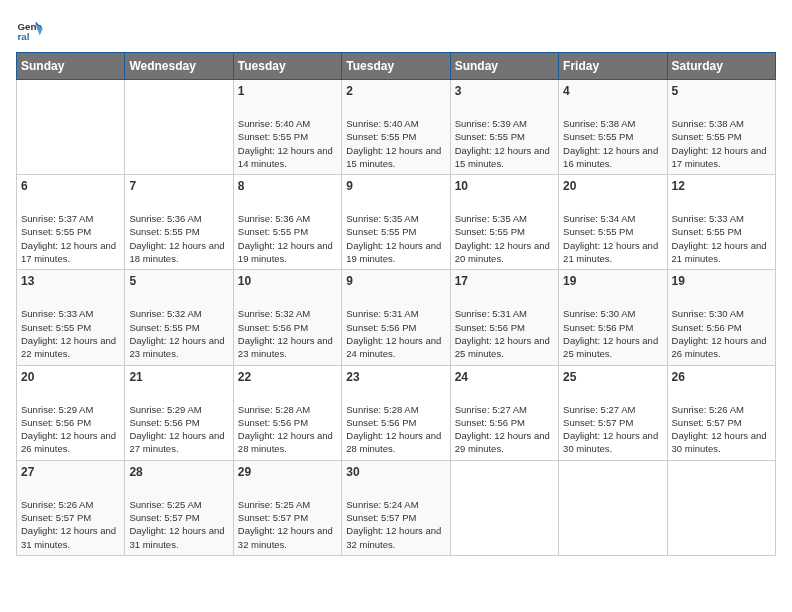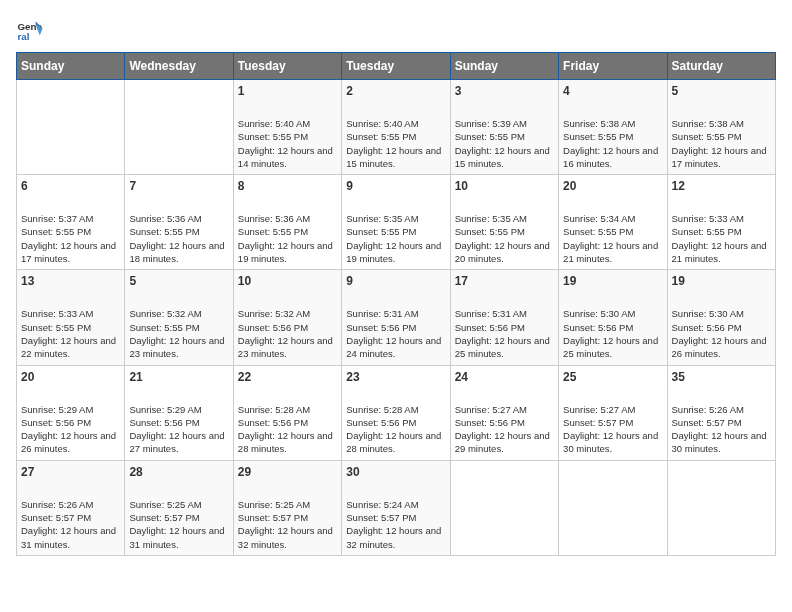--- a/index.html
+++ b/index.html
@@ -231,21 +231,21 @@
         </td>
         <td>
           <span class="day-num">24</span>
           <div class="day-info">Sunrise: 5:27 AM<br>Sunset: 5:56 PM<br>Daylight: 12 hours and 29 minutes.</div>
         </td>
         <td>
           <span class="day-num">25</span>
           <div class="day-info">Sunrise: 5:27 AM<br>Sunset: 5:57 PM<br>Daylight: 12 hours and 30 minutes.</div>
         </td>
         <td>
-          <span class="day-num">35</span>
+          <span class="day-num">26</span>
           <div class="day-info">Sunrise: 5:26 AM<br>Sunset: 5:57 PM<br>Daylight: 12 hours and 30 minutes.</div>
         </td>
       </tr>
       <tr>
         <td>
           <span class="day-num">27</span>
           <div class="day-info">Sunrise: 5:26 AM<br>Sunset: 5:57 PM<br>Daylight: 12 hours and 31 minutes.</div>
         </td>
         <td>
           <span class="day-num">28</span>

